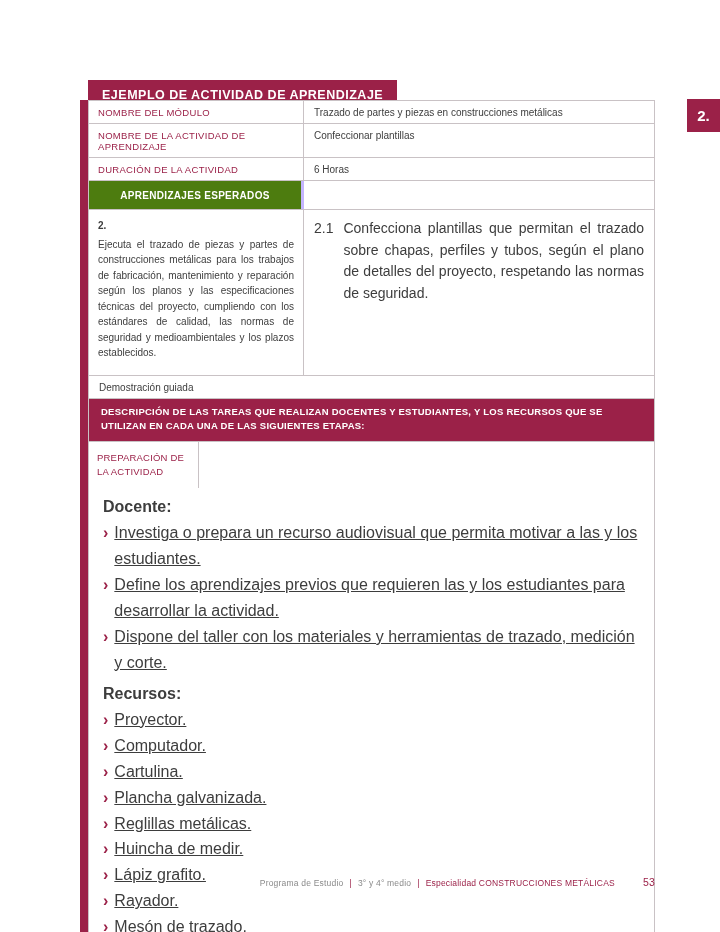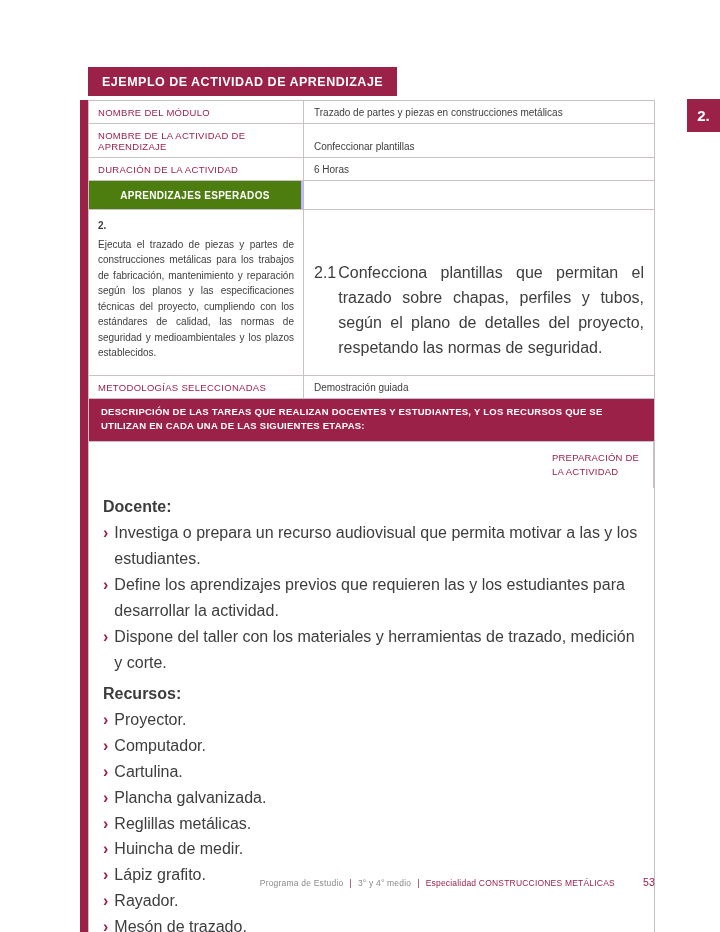--- a/index.html
+++ b/index.html
@@ -8,21 +8,21 @@
     position:relative;
     width:720px; height:932px;
     background:#ffffff;
     font-family:"Liberation Sans", sans-serif;
     color:#3d3d3d;
     overflow:hidden;
   }
 
   
   .title-banner {
-    position:absolute; left:88px; top:67px; height:29px;
+    position:absolute; left:88px; top:80px; height:29px;
     background:#9B2148; color:#ffffff;
     display:flex; align-items:center;
     padding:0 14px;
     font-size:12.5px; font-weight:bold; letter-spacing:0.5px;
   }
 
   
   .chapter-tab {
     position:absolute; right:0; top:99px; width:33px; height:33px;
     background:#9B2148; color:#ffffff;
@@ -33,21 +33,21 @@
   
   .table-area {
     position:absolute; left:80px; top:100px; width:652px;
     display:flex; align-items:stretch;
   }
   .accent-strip { width:8px; background:#9B2148; flex:none; }
   .doc-table {
     width:567px; background:#ffffff;
     border:1px solid #C9C2C5;
   }
-  .row + .row { border-top:1px solid #C9C2C5;align-items:flex-end; }
+  .row + .row { border-top:1px solid #C9C2C5; }
 
   
   .t-row { display:flex; }
   .t-label {
     width:215px; flex:none;
     border-right:1px solid #C9C2C5;
     padding:6px 8px 5px 9px;
     color:#9B2148; font-size:9.5px; letter-spacing:0.3px;
   }
   .t-value { flex:1; padding:6px 8px 5px 10px; font-size:10px; }
@@ -64,22 +64,22 @@
   .header-cell.right { flex:1; background:#9C9B9C; }
 
   
   .content-row { display:flex; }
   .cell-left {
     width:215px; flex:none; border-right:1px solid #C9C2C5;
     padding:8px 9px 14px 9px; font-size:10px; line-height:1.55; text-align:justify;
   }
   .cell-left .num-line { font-weight:bold; margin-bottom:3px; text-align:left; }
   .cell-right {
-    flex:1; padding:8px 10px 14px 10px; font-size:16px; line-height:1.55;
-    display:flex; align-items:flex-start; gap:2px;
+    flex:1; padding:8px 10px 14px 10px; font-size:14px; line-height:1.55;
+    display:flex; align-items:flex-start; gap:10px;
   }
   .cell-right .crit-num { flex:none; }
   .cell-right .crit-text { text-align:justify; }
 
   
   .desc-banner {
     background:#9B2148; color:#ffffff;
     font-size:9.5px; font-weight:bold; letter-spacing:0.25px;
     line-height:1.55; padding:6px 12px 7px 12px;
   }
@@ -88,21 +88,21 @@
   .prep-row { display:flex; position:relative;flex-direction:column; }
   .prep-label {
     width:110px; flex:none; border-right:1px solid #C9C2C5;
     padding:9px 8px; color:#9B2148; font-size:9.5px; line-height:1.5; letter-spacing:0.2px;
   }
   .prep-content { flex:1; padding:8px 14px 20px 14px; font-size:16px; }
   .section-title { font-weight:bold; margin:2px 0 4px 0; }
   .recursos-section { margin-top:9px; }
   .bullet-item { display:flex; gap:6px; line-height:1.62; }
   .bullet { color:#9B2148; font-weight:bold; flex:none; }
-  .bullet-text { flex:1; }
+  .bullet-text { flex:1;text-decoration:underline; }
 
   .down-arrow {
     position:absolute; right:10px; bottom:3px;
     color:#7E1B38; font-size:12px;
     transform:scaleX(1.45);
     line-height:1;
   }
 
   
   .footer {
@@ -156,21 +156,20 @@
           <div class="num-line">2.</div>
           <div>Ejecuta el trazado de piezas y partes de construcciones metálicas para los trabajos de fabricación, mantenimiento y reparación según los planos y las especificaciones técnicas del proyecto, cumpliendo con los estándares de calidad, las normas de seguridad y medioambientales y los plazos establecidos.</div>
         </div>
         <div class="cell-right">
           <span class="crit-num">2.1</span>
           <span class="crit-text">Confecciona plantillas que permitan el trazado sobre chapas, perfiles y tubos, según el plano de detalles del proyecto, respetando las normas de seguridad.</span>
         </div>
       </div>
 
       <div class="row t-row">
-        <div class="t-label">METODOLOGÍAS SELECCIONADAS</div>
         <div class="t-value">Demostración guiada</div>
       </div>
 
       <div class="row desc-banner">DESCRIPCIÓN DE LAS TAREAS QUE REALIZAN DOCENTES Y ESTUDIANTES, Y LOS RECURSOS QUE SE UTILIZAN EN CADA UNA DE LAS SIGUIENTES ETAPAS:</div>
 
       <div class="row prep-row">
         <div class="prep-label">PREPARACIÓN DE LA ACTIVIDAD</div>
         <div class="prep-content">
           <div class="docente-section">
             <div class="section-title">Docente:</div>

